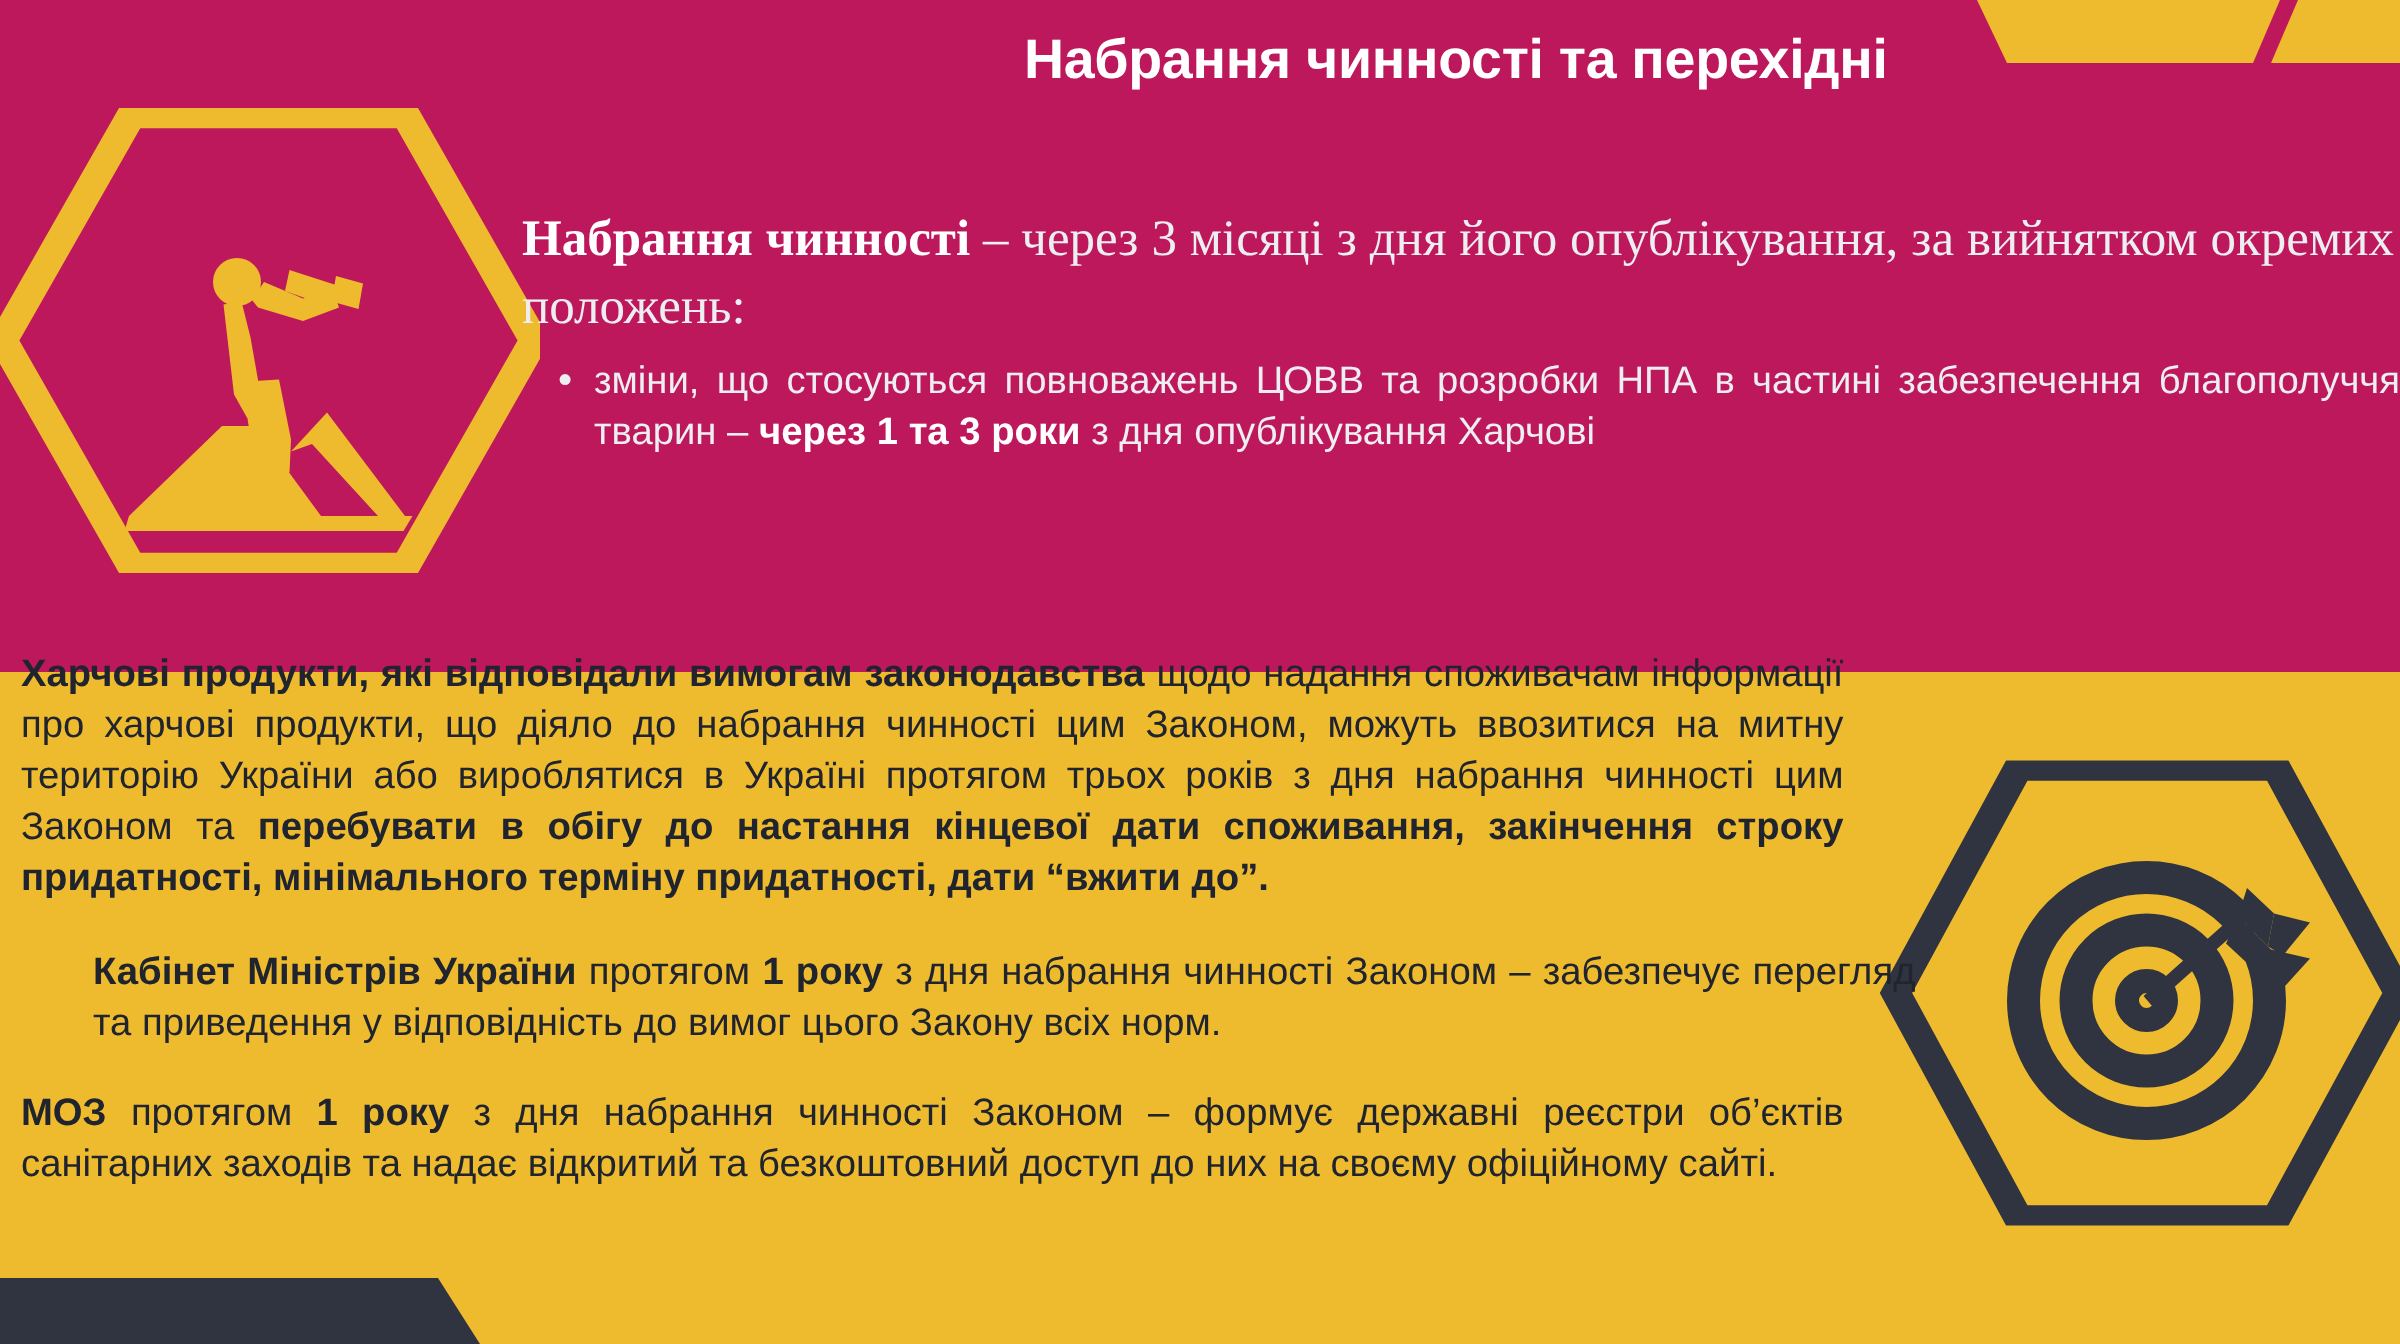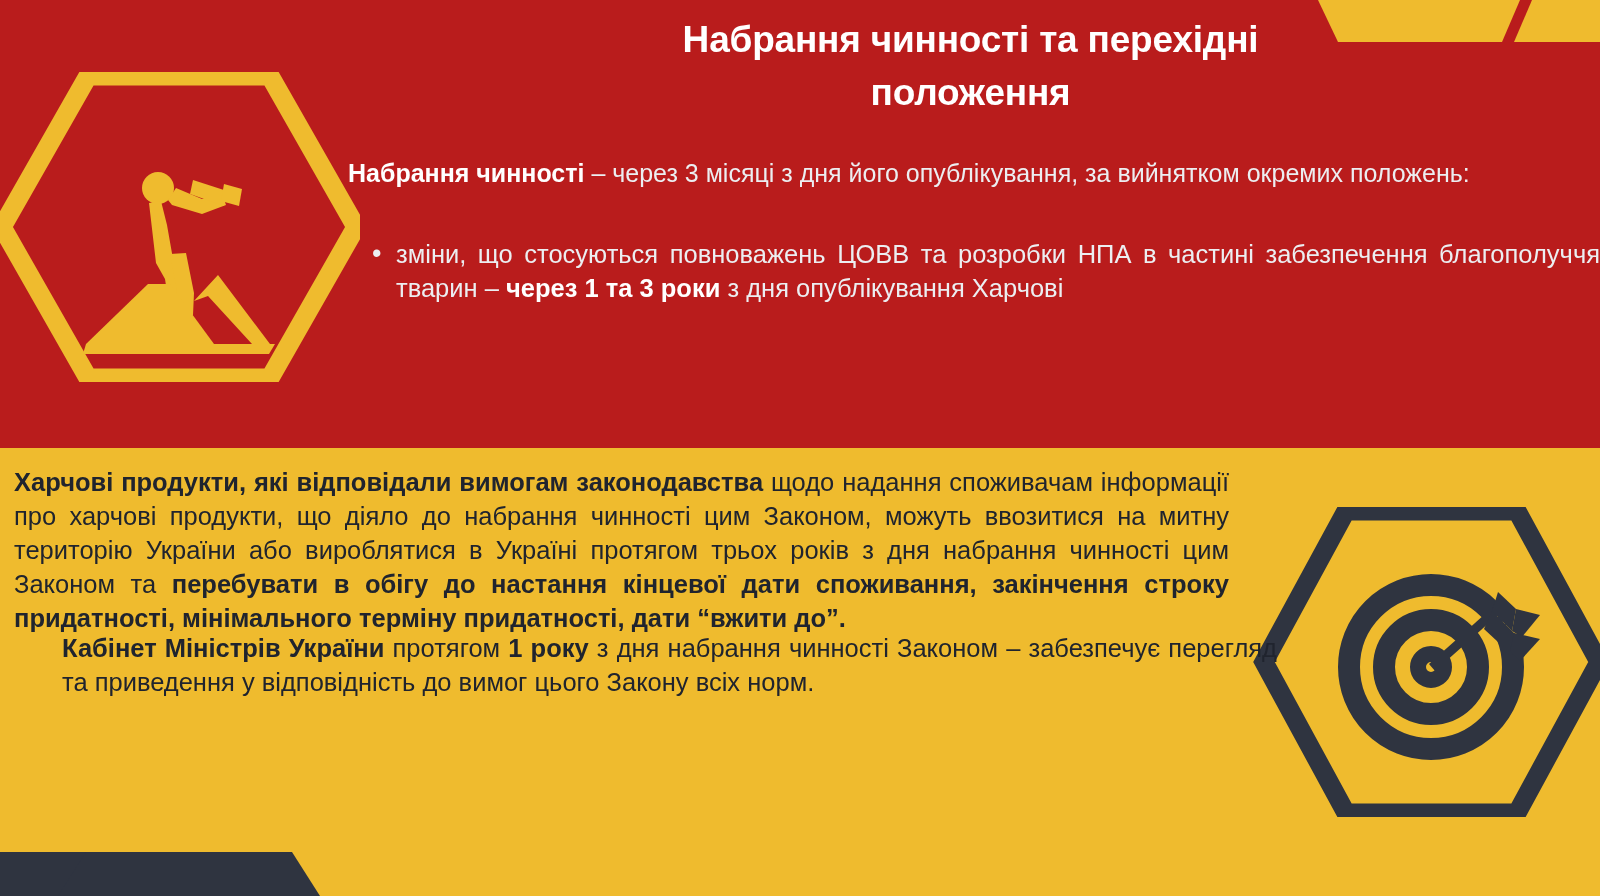--- a/index.html
+++ b/index.html
@@ -8,21 +8,21 @@
     font-family:"Liberation Sans", sans-serif;
     background:#2f3440;
     overflow:hidden;
     position:relative;
   }
   .slide{ position:relative; width:1600px; height:896px; overflow:hidden; }
 
   
   .dark-section{
     position:absolute; left:0; top:0; width:1600px; height:448px;
-    background:#b91c1c; overflow:hidden;
+    background:#be185d; overflow:hidden;
   }
   .yellow-section{
     position:absolute; left:0; top:448px; width:1600px; height:448px;
     background:#efbb2e; overflow:hidden;
   }
 
   
   .decor-tr{ position:absolute; top:0; right:0; width:320px; height:42px; }
   .decor-bl{ position:absolute; bottom:0; left:0; width:340px; height:62px; }
 
@@ -35,23 +35,23 @@
   .title{
     position:absolute; left:348px; top:14px; width:1245px;
     text-align:center;
     color:#ffffff;
     font-size:37px; font-weight:bold; line-height:1.42;
     letter-spacing:-0.2px;
   }
 
   
   .intro{
-    position:absolute; left:348px; top:157px; width:1248px;
-    color:#eceef1; font-size:25px; line-height:1.33;
-    text-align:justify; text-justify:inter-word;
+    position:absolute; left:348px; top:137px; width:1248px;
+    color:#eceef1; font-size:34px; line-height:1.33;
+    text-align:justify; text-justify:inter-word;font-family:Liberation Serif, serif;
   }
   .intro b{ font-weight:bold; color:#ffffff; }
 
   ul.bullets{
     position:absolute; left:368px; top:238px; width:1232px;
     list-style:none;
   }
   ul.bullets > li{
     position:relative;
     color:#eceef1; font-size:25.5px; line-height:1.325;
@@ -65,21 +65,21 @@
   }
   ul.bullets > li b{ font-weight:bold; color:#ffffff;margin-top:30px; }
 
   
   .ypara{
     position:absolute; left:14px; width:1215px;
     color:#20242e; font-size:25.5px; line-height:1.335;
     text-align:justify; text-justify:inter-word;
   }
   .ypara b{ font-weight:bold; }
-  .p1{ top:465px; }
+  .p1{ top:432px; }
   .p2{ top:631px;margin-left:48px; }
   .p3{ top:725px; }
 </style>
 </head>
 <body>
 
 <div class="slide">
 
   <div class="dark-section">
 
@@ -103,21 +103,20 @@
           <path d="M88 272 l62 -60 l22 0 l44 60 z"></path>
           <path d="M88 272 h180 l-8 10 h-175 z"></path>
           <path d="M196 229 l24 -26 l52 69 h-18 l-44 -48 z"></path>
           <path d="M185 272 h92 l-6 10 h-88 z"></path>
         </g>
       </svg>
     </div>
 
     <div class="title">
       <div>Набрання чинності та перехідні</div>
-      <div>положення</div>
     </div>
 
     <div class="intro">
       <b>Набрання чинності</b><span> – через 3 місяці з дня його опублікування, за вийнятком окремих положень:</span>
     </div>
 
     <ul class="bullets">
       <li>
         <span>зміни, що стосуються повноважень ЦОВВ та розробки НПА в частині забезпечення благополуччя тварин – </span><b>через 1 та 3 роки</b><span> з дня опублікування Харчові</span>
       </li>
@@ -154,14 +153,17 @@
   </div>
 
   <div class="ypara p1">
     <b>Харчові продукти, які відповідали вимогам законодавства</b><span> щодо надання споживачам інформації про харчові продукти, що діяло до набрання чинності цим Законом, можуть ввозитися на митну територію України або вироблятися в Україні протягом трьох років з дня набрання чинності цим Законом та </span><b> перебувати в обігу до настання кінцевої дати споживання, закінчення строку придатності, мінімального терміну придатності, дати “вжити до”.</b>
   </div>
 
   <div class="ypara p2">
     <b>Кабінет Міністрів України</b><span> протягом </span><b>1 року</b><span> з дня набрання чинності Законом – забезпечує перегляд та приведення у відповідність до вимог цього Закону всіх норм.</span>
   </div>
 
+  <div class="ypara p3">
+    <b>МОЗ</b><span> протягом </span><b>1 року</b><span>  з дня набрання чинності Законом – формує державні реєстри об’єктів санітарних заходів та надає відкритий та безкоштовний доступ до них   на своєму офіційному сайті.</span>
+  </div>
 
 </div>
 
 </body></html>

